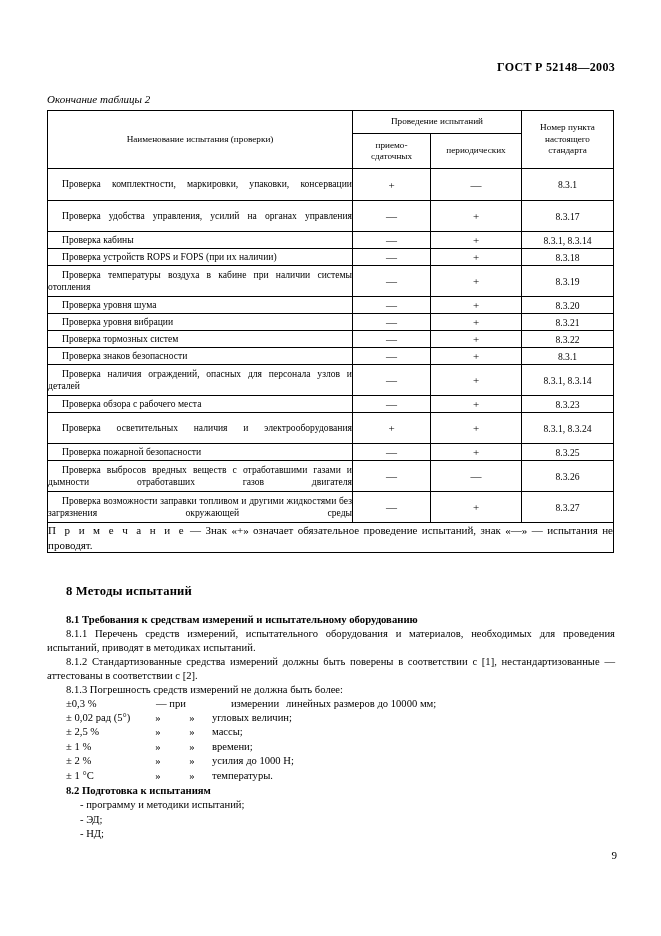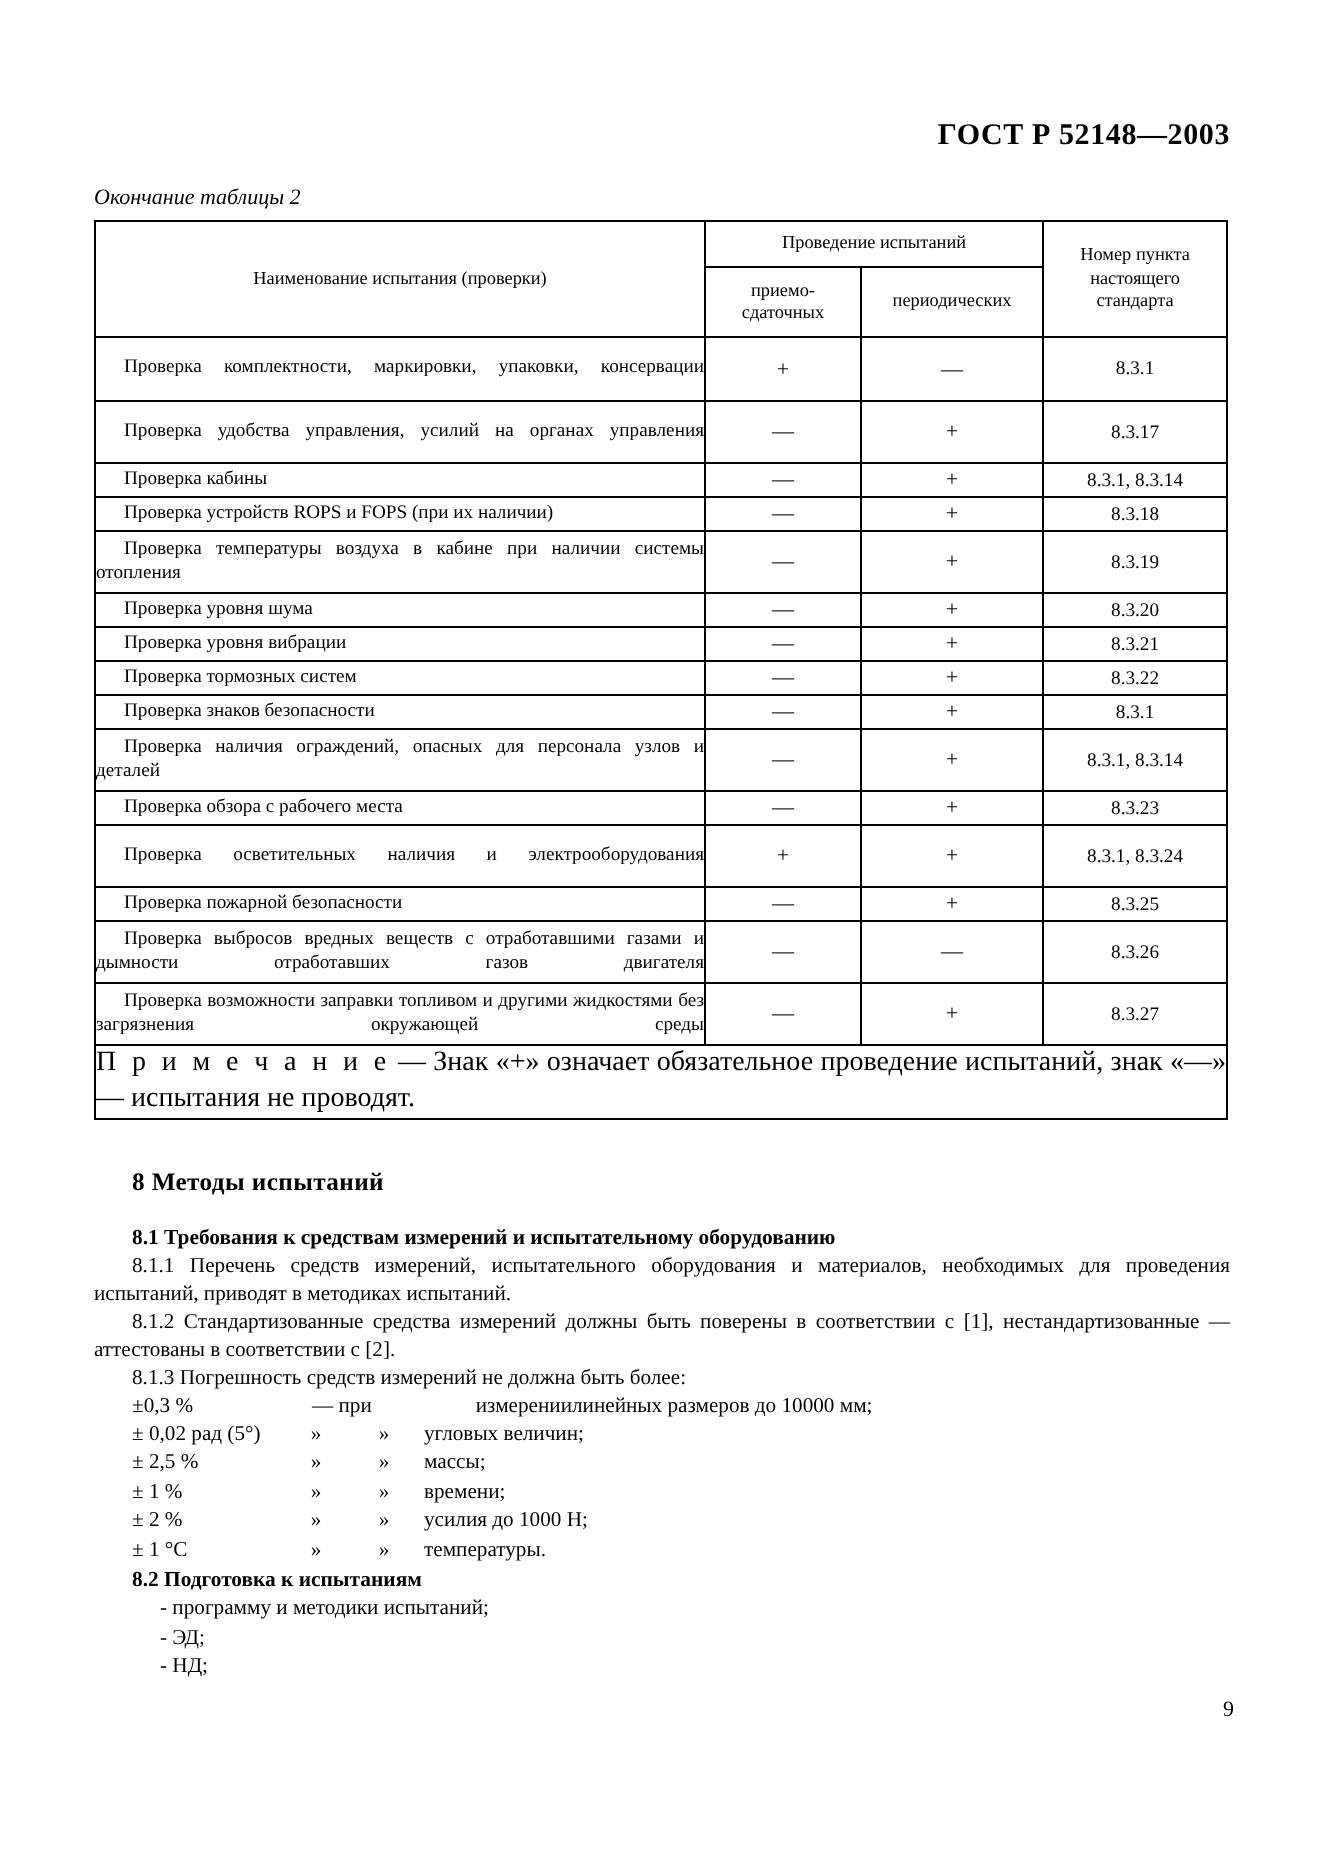--- a/index.html
+++ b/index.html
@@ -23,21 +23,21 @@
     width: 661px;
     height: 936px;
     box-sizing: border-box;
   }
 
   
   .doc-header {
     position: absolute;
     top: 60px;
     right: 46px;
-    font-size: 15px;
+    font-size: 12px;
     font-weight: bold;
     letter-spacing: 0.3px;
     white-space: nowrap;
   }
 
   
   .table-caption {
     position: absolute;
     left: 47px;
     top: 93px;
@@ -94,21 +94,21 @@
   .clause {
     text-align: center;
     font-size: 9.6px;
     vertical-align: bottom;
     padding-bottom: 2px;
     white-space: nowrap;
   }
   .note-cell {
     text-align: justify;
     padding: 3px 6px 4px 6px;
-    font-size: 14px;
+    font-size: 11px;
     line-height: 1.3;
   }
   .note-cell .sp {
     letter-spacing: 2.1px;
   }
 
   
   col.c-name   { width: 305px; }
   col.c-acc    { width: 78px; }
   col.c-per    { width: 91px; }
@@ -342,21 +342,21 @@
 
     <p class="para">8.1.2 Стандартизованные средства измерений должны быть поверены в соответствии с [1], нестандартизованные — аттестованы в соответствии с [2].</p>
 
     <p class="para">8.1.3 Погрешность средств измерений не должна быть более:</p>
 
     <div class="prec-list">
 
       <div class="prec-row first">
         <span class="prec-val">±0,3 %</span>
         <span class="prec-dash">— при</span>
-        <span class="prec-d2" style="width:62px;flex:0 0 62px;text-align:right;">измерении</span>
+        <span class="prec-d2" style="width:62px;flex:0 0 62px;text-align:center;">измерении</span>
         <span class="prec-desc">линейных размеров до 10000 мм;</span>
       </div>
 
       <div class="prec-row">
         <span class="prec-val">± 0,02 рад (5°)</span>
         <span class="prec-d1">»</span>
         <span class="prec-d2">»</span>
         <span class="prec-desc">угловых величин;</span>
       </div>
 

